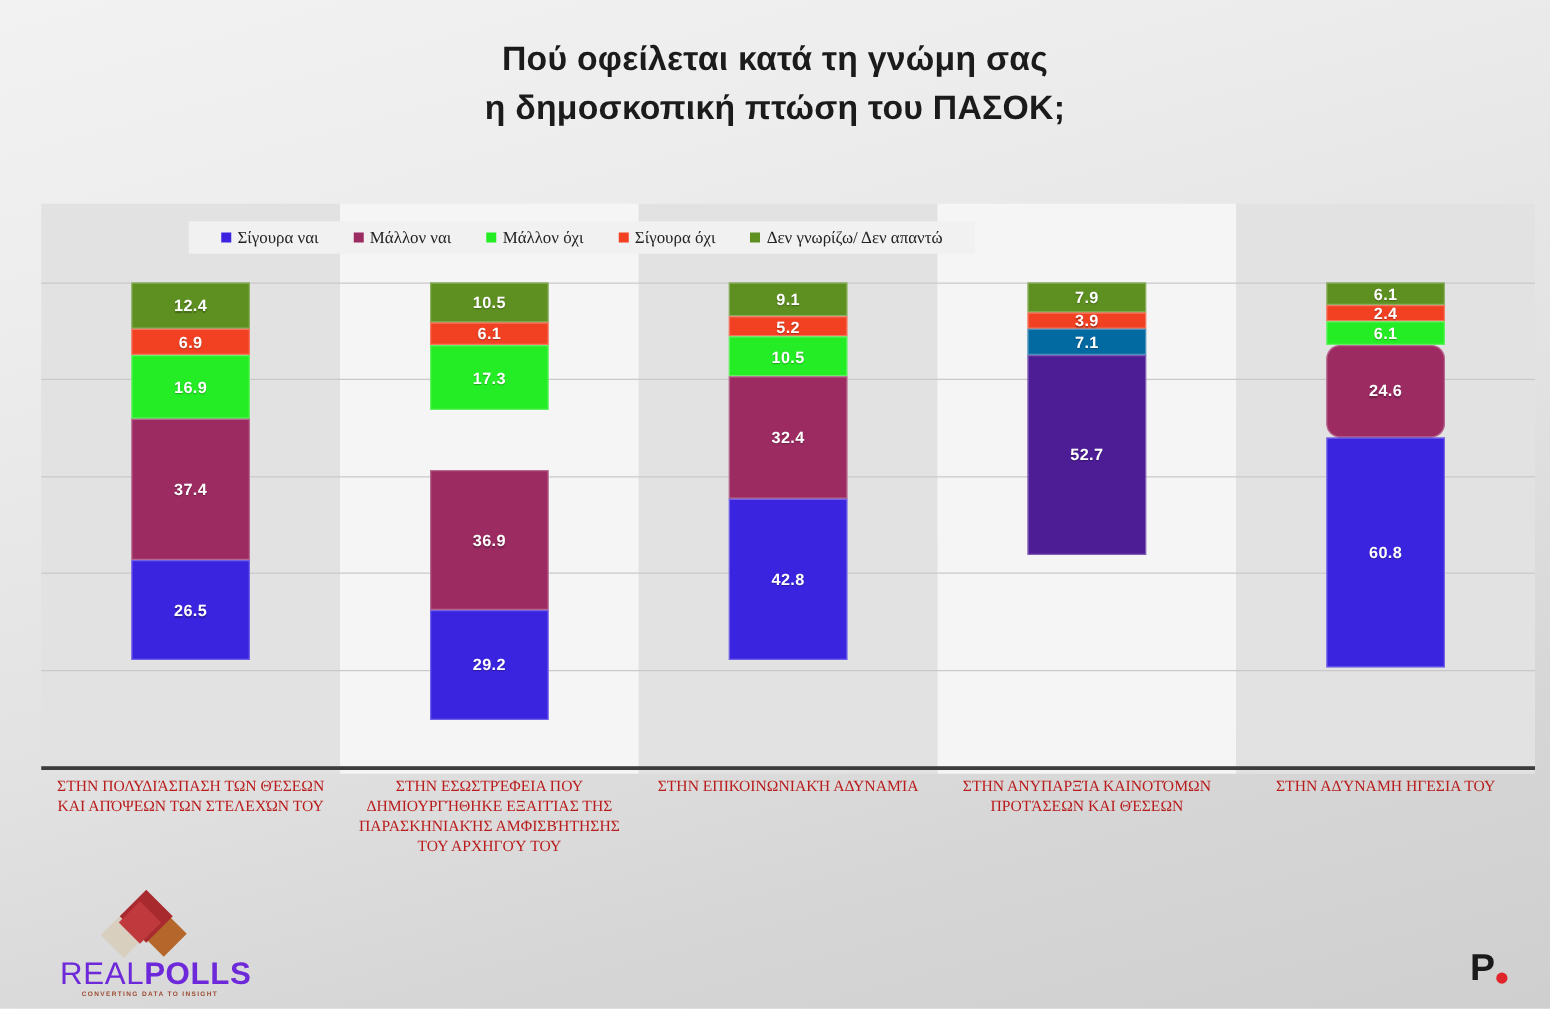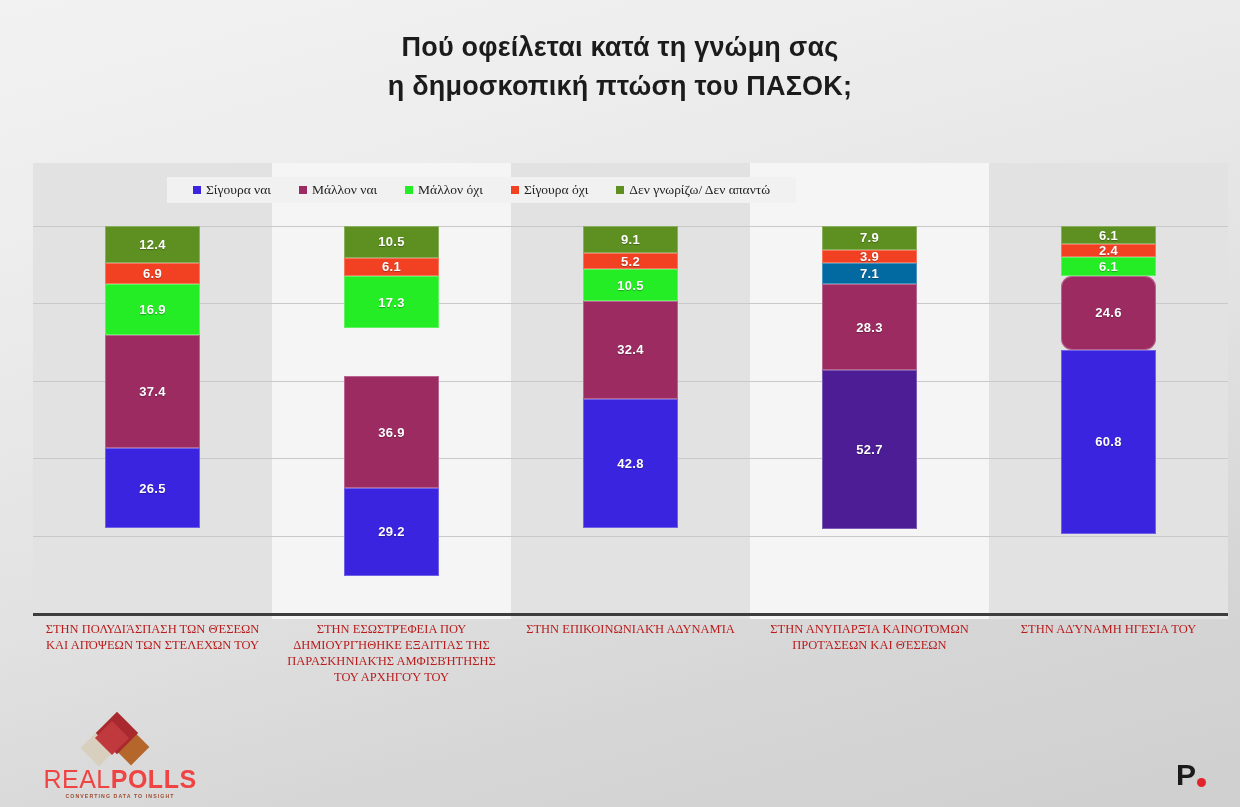--- a/index.html
+++ b/index.html
@@ -46,21 +46,21 @@
   
   #gridlines { position: absolute; inset: 0; }
   #gridlines .gl {
     position: absolute; left: 0; width: 100%;
     height: 1px; background: #c9c9c9;
   }
 
   
   #legend {
     position: absolute;
-    left: 134px; top: 14px;
+    left: 118px; top: 14px;
     height: 26px;
     background: #f1f1f1;
     display: flex;
     align-items: center;
     padding: 0 12px;
     z-index: 6;
   }
   #legend .lg-item {
     display: flex; align-items: center;
     margin: 0 14px;
@@ -153,25 +153,26 @@
   }
   .cube {
     position: absolute;
     transform: rotate(45deg);
   }
   .cube-red    { width: 30px; height: 30px; background: #a82a2f; left: 22px; top: 0px; }
   .cube-red2   { width: 24px; height: 24px; background: #c0393d; left: 20px; top: 8px; }
   .cube-beige  { width: 26px; height: 26px; background: #d8cfbe; left: 6px;  top: 17px; }
   .cube-orange { width: 26px; height: 26px; background: #b4662b; left: 38px; top: 16px; }
   #realpolls-logo .wordmark {
-    text-align: center;
+    text-align: left;
     font-size: 25px;
     letter-spacing: .5px;
     line-height: 26px;
-    color: #ef4444;
+    color: #6d28d9;
+    margin-left: 12px;
   }
   #realpolls-logo .wordmark .w-real { font-weight: 400; }
   #realpolls-logo .wordmark .w-polls { font-weight: 800; }
   #realpolls-logo .tagline {
     text-align: center;
     font-size: 5.2px;
     letter-spacing: 1.1px;
     color: #9c4b2f;
     font-weight: bold;
     margin-top: 1px;
@@ -308,23 +309,20 @@
         <div class="stack">
           <div class="seg" style="background: rgb(93, 144, 32); flex: 0 0 7.90791%;">
             <span class="seg-val">7.9</span>
           </div>
           <div class="seg" style="background: rgb(241, 65, 34); flex: 0 0 3.9039%;">
             <span class="seg-val">3.9</span>
           </div>
           <div class="seg" style="background: #0369a1; flex: 0 0 7.10711%;">
             <span class="seg-val">7.1</span>
           </div>
-          <div class="seg" style="background: rgb(156, 43, 98); flex: 0 0 28.3283%;">
-            <span class="seg-val">28.3</span>
-          </div>
           <div class="seg" style="background: #4c1d95; flex: 0 0 52.7528%;">
             <span class="seg-val">52.7</span>
           </div>
         </div>
       </div>
       <div class="cat-col" style="flex: 1 1 0px;">
         <div class="stack">
           <div class="seg" style="background: rgb(93, 144, 32); flex: 0 0 6.1%;">
             <span class="seg-val">6.1</span>
           </div>

